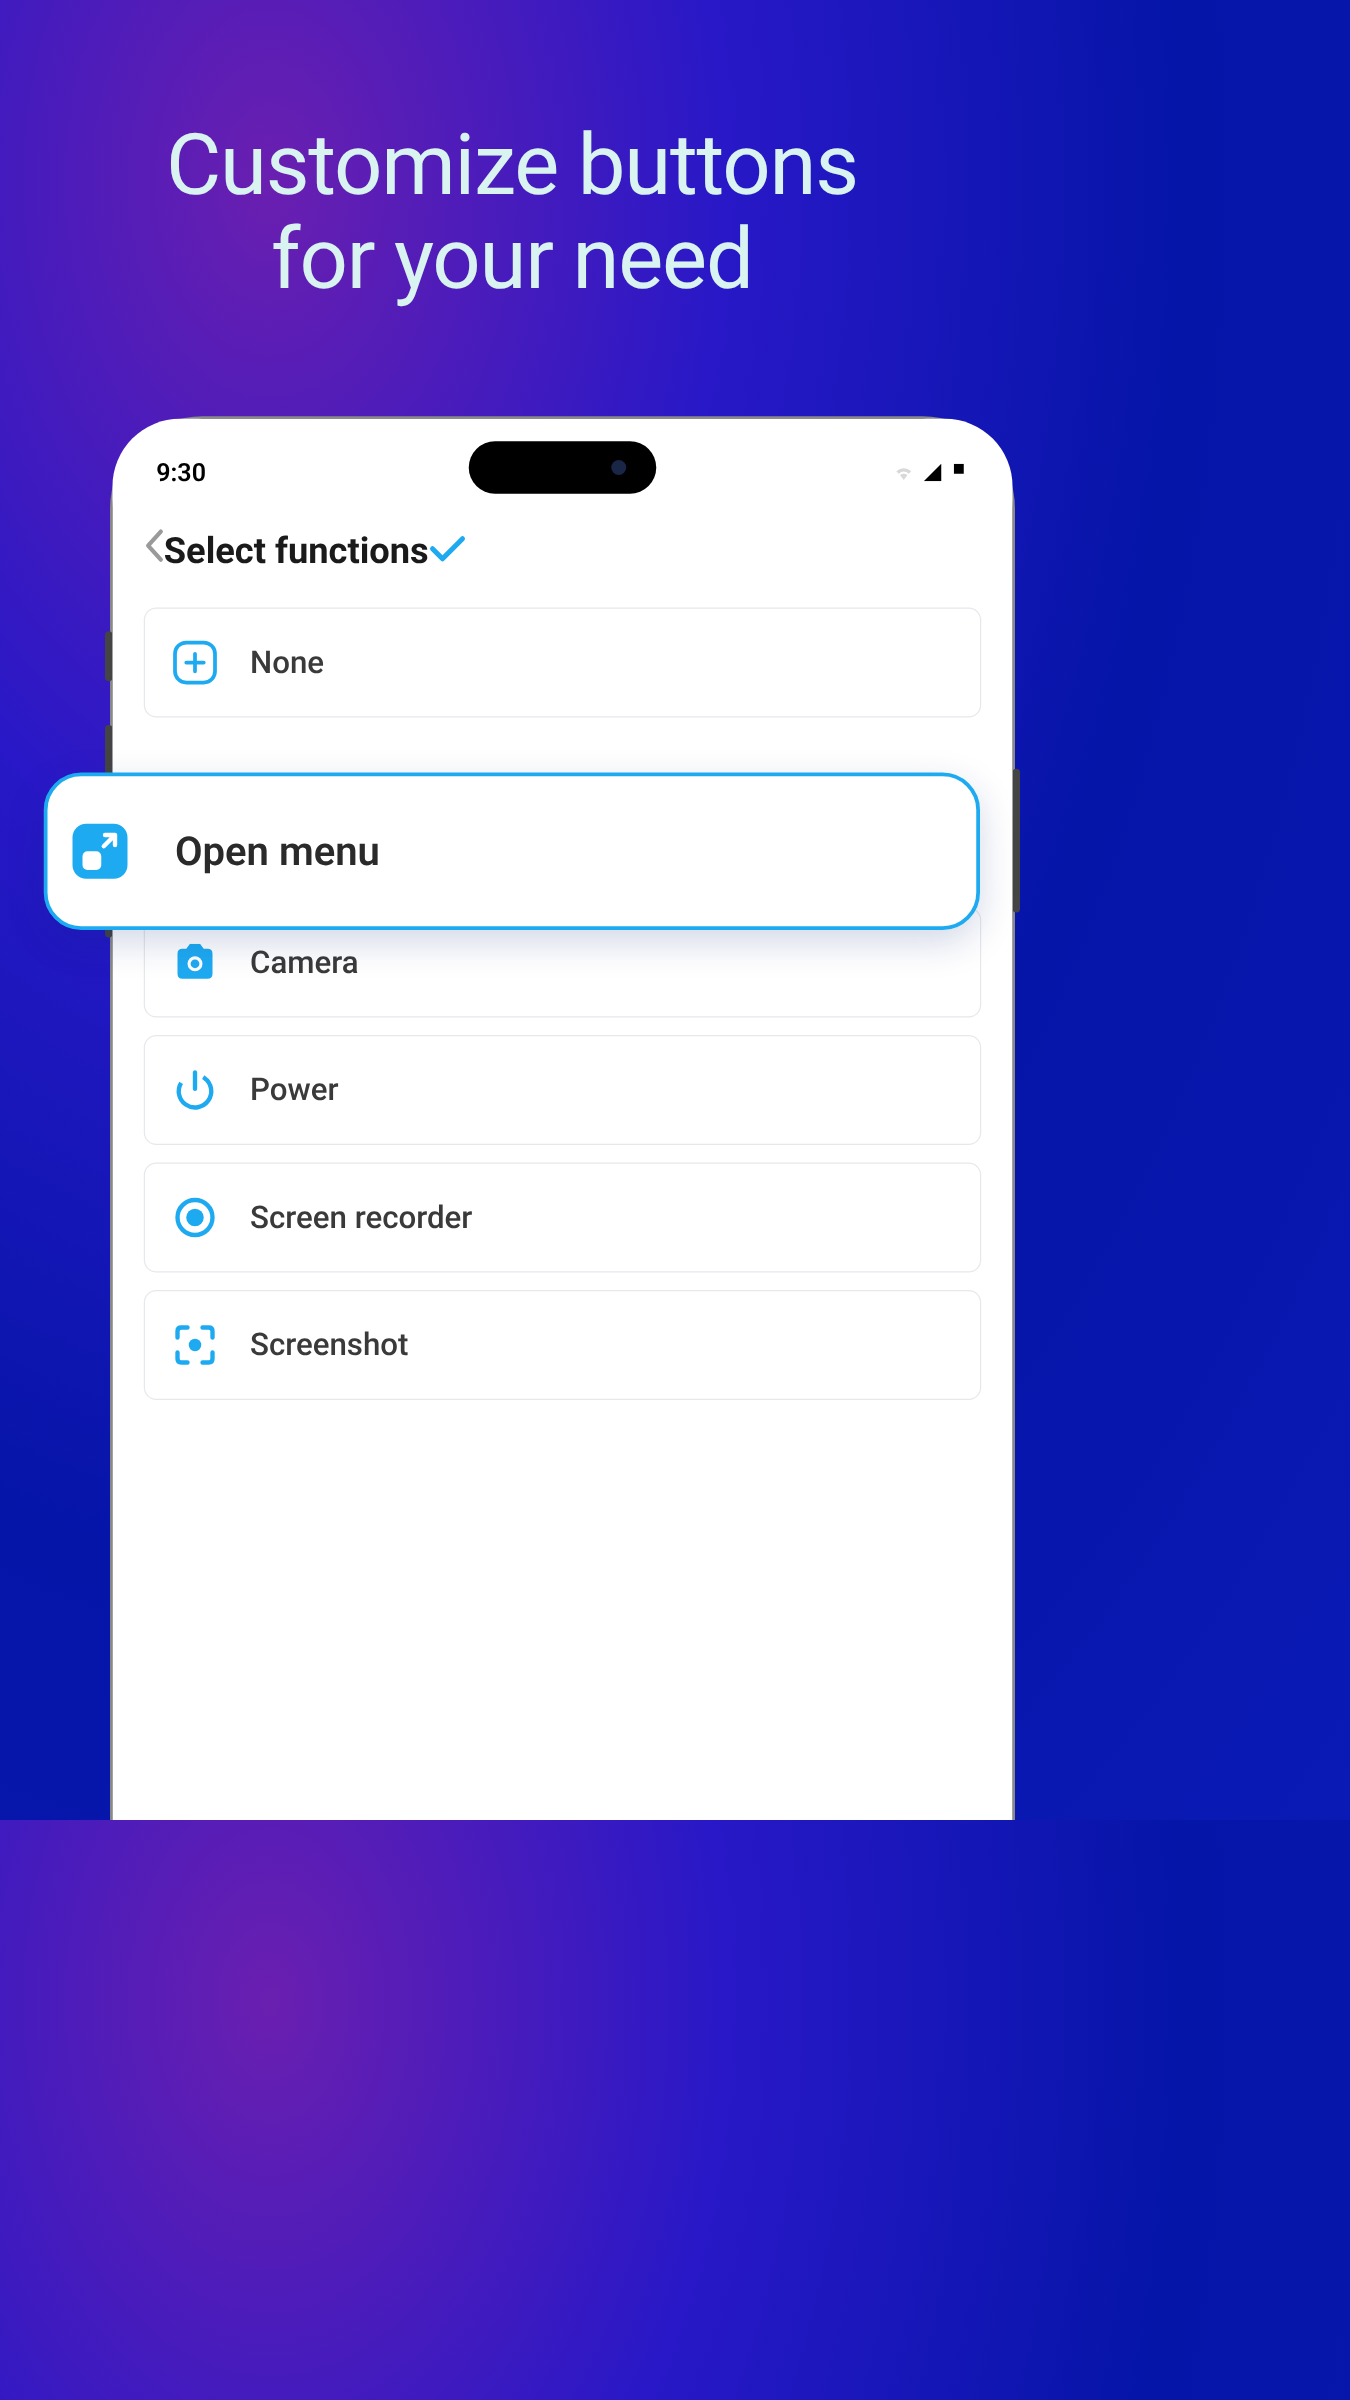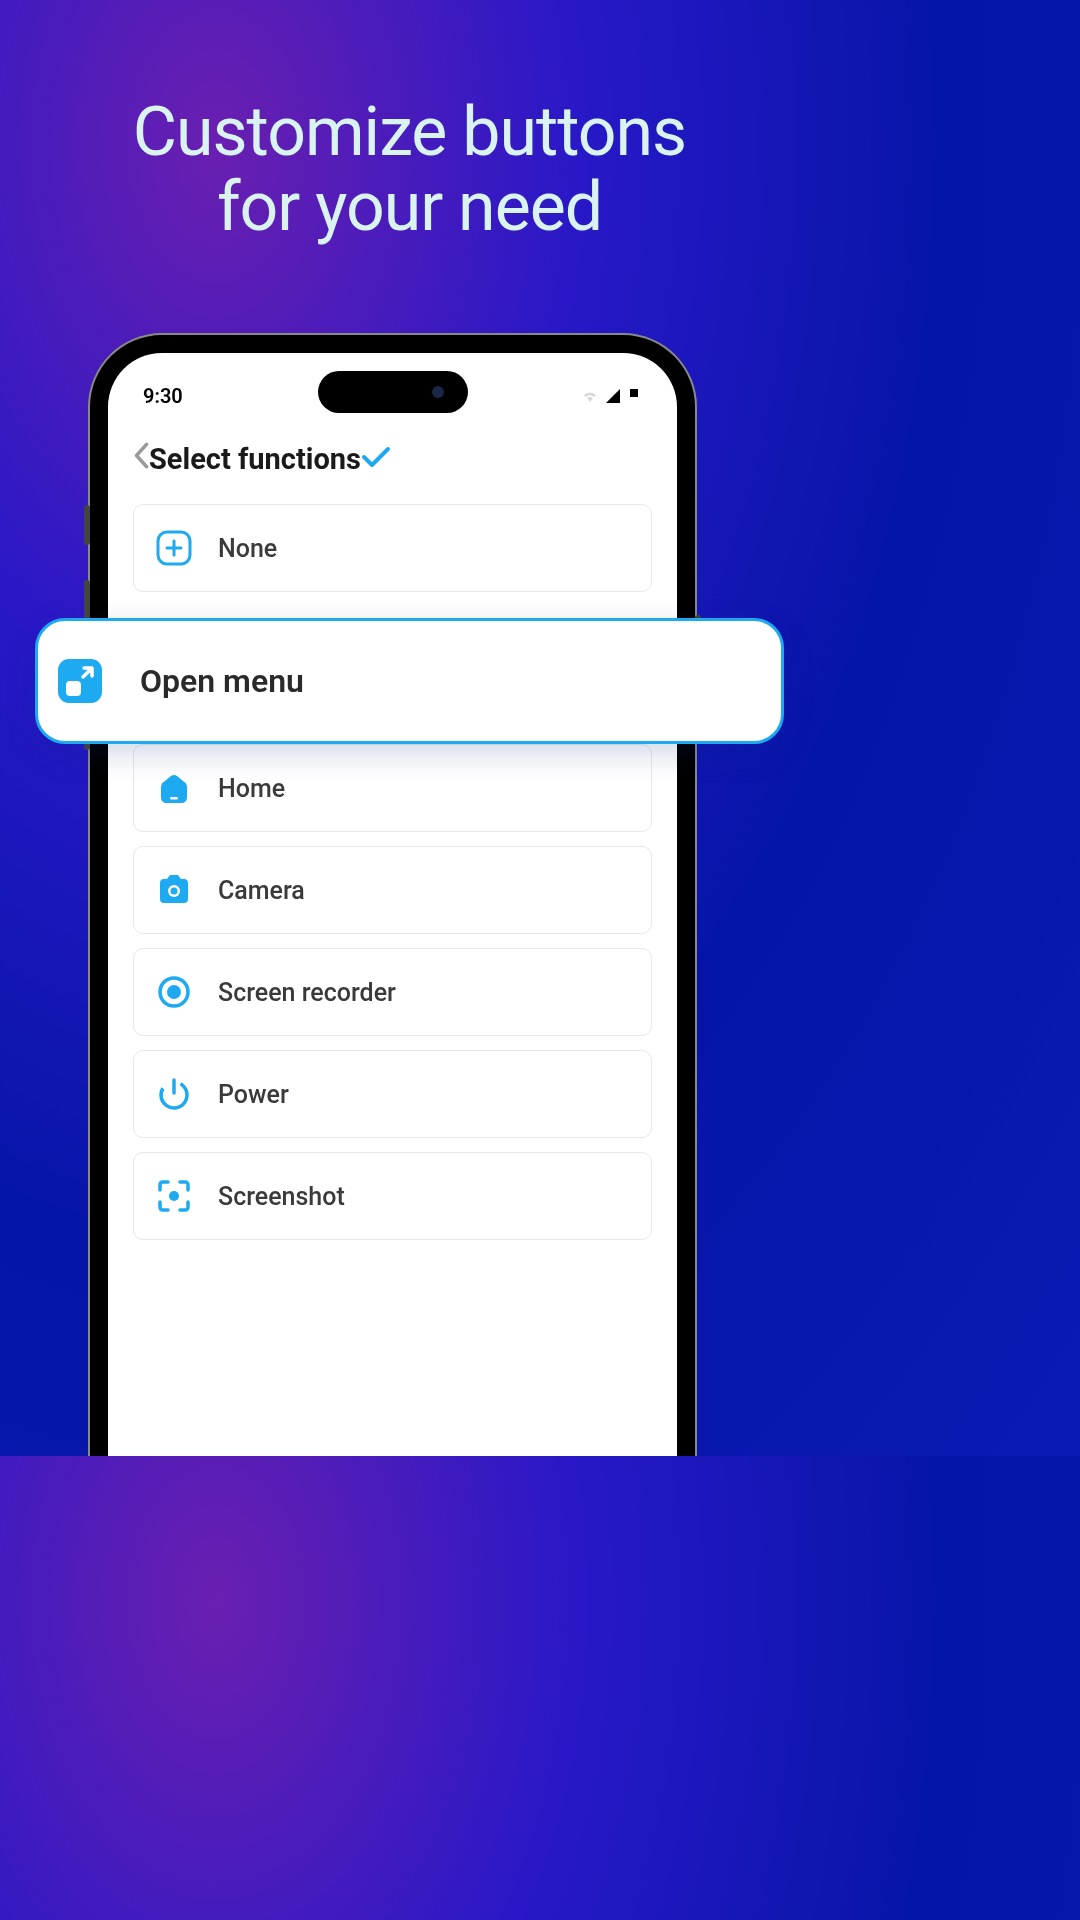--- a/index.html
+++ b/index.html
@@ -21,25 +21,24 @@
       color: #d8f3f0;
       font-size: 68px;
       font-weight: 400;
       line-height: 1.1;
       letter-spacing: -1px;
     }
     .phone-frame {
       position: absolute;
       left: 90px;
       top: 335px;
-      width: 605px;
+      width: 720px;
       height: 1200px;
       background: #000;
       border-radius: 72px;
-      padding: 18px;
       box-shadow: 0 0 0 2px #898989;
     }
     .phone-side-btn {
       position: absolute;
       background: #444;
       border-radius: 3px;
     }
     .side-l1 { left: -6px; top: 170px; width: 6px; height: 40px; }
     .side-l2 { left: -6px; top: 245px; width: 6px; height: 75px; }
     .side-l3 { left: -6px; top: 340px; width: 6px; height: 75px; }
@@ -217,61 +216,52 @@
           <svg width="36" height="36" viewBox="0 0 36 36">
               <rect x="2" y="2" width="32" height="32" rx="9" stroke="#1eaaf1" stroke-width="3" fill="none"></rect>
               <path d="M18 11 V25 M11 18 H25" stroke="#1eaaf1" stroke-width="3" stroke-linecap="round"></path>
             </svg>
         </span>
         <span class="item-label">None</span>
       </div>
 
       <div class="spacer-for-highlight"></div>
 
-      <div class="list-item">
-        <span class="item-icon">
-          <svg width="34" height="34" viewBox="0 0 34 34">
-              <path d="M4 16 Q4 12 8 10 L14 5 Q17 3 20 5 L26 10 Q30 12 30 16 V26 Q30 32 24 32 H10 Q4 32 4 26 Z" fill="#1eaaf1"></path>
-              <rect x="13" y="26" width="8" height="2.5" rx="1.2" fill="#fff"></rect>
-            </svg>
-        </span>
-        <span class="item-label">Home</span>
-      </div>
 
 
 
       <div class="list-item">
         <span class="item-icon">
           <svg width="36" height="30" viewBox="0 0 36 30">
               <path d="M4 8 Q4 4 8 4 H11 L14 0 H22 L25 4 H28 Q32 4 32 8 V24 Q32 28 28 28 H8 Q4 28 4 24 Z" fill="#1eaaf1"></path>
               <circle cx="18" cy="16" r="6" fill="#fff"></circle>
               <circle cx="18" cy="16" r="3.5" fill="#1eaaf1"></circle>
             </svg>
         </span>
         <span class="item-label">Camera</span>
       </div>
 
       <div class="list-item">
         <span class="item-icon">
           <svg width="34" height="34" viewBox="0 0 34 34">
+              <circle cx="17" cy="18" r="13" stroke="#1eaaf1" stroke-width="3.5" fill="none" stroke-dasharray="60 20" transform="rotate(-55 17 18)"></circle>
+              <line x1="17" y1="3" x2="17" y2="16" stroke="#1eaaf1" stroke-width="3.5" stroke-linecap="round"></line>
+            </svg>
+        </span>
+        <span class="item-label">Power</span>
+      </div>
+
+      <div class="list-item">
+        <span class="item-icon">
+          <svg width="34" height="34" viewBox="0 0 34 34">
               <circle cx="17" cy="17" r="14" stroke="#1eaaf1" stroke-width="3.5" fill="none"></circle>
               <circle cx="17" cy="17" r="7" fill="#1eaaf1"></circle>
             </svg>
         </span>
         <span class="item-label">Screen recorder</span>
-      </div>
-
-      <div class="list-item">
-        <span class="item-icon">
-          <svg width="34" height="34" viewBox="0 0 34 34">
-              <circle cx="17" cy="18" r="13" stroke="#1eaaf1" stroke-width="3.5" fill="none" stroke-dasharray="60 20" transform="rotate(-55 17 18)"></circle>
-              <line x1="17" y1="3" x2="17" y2="16" stroke="#1eaaf1" stroke-width="3.5" stroke-linecap="round"></line>
-            </svg>
-        </span>
-        <span class="item-label">Power</span>
       </div>
 
       <div class="list-item">
         <span class="item-icon">
           <svg width="34" height="34" viewBox="0 0 34 34">
               <path d="M3 11 V6 Q3 3 6 3 H11 M23 3 H28 Q31 3 31 6 V11 M31 23 V28 Q31 31 28 31 H23 M11 31 H6 Q3 31 3 28 V23" stroke="#1eaaf1" stroke-width="3.5" fill="none" stroke-linecap="round"></path>
               <circle cx="17" cy="17" r="5" fill="#1eaaf1"></circle>
             </svg>
         </span>
         <span class="item-label">Screenshot</span>

